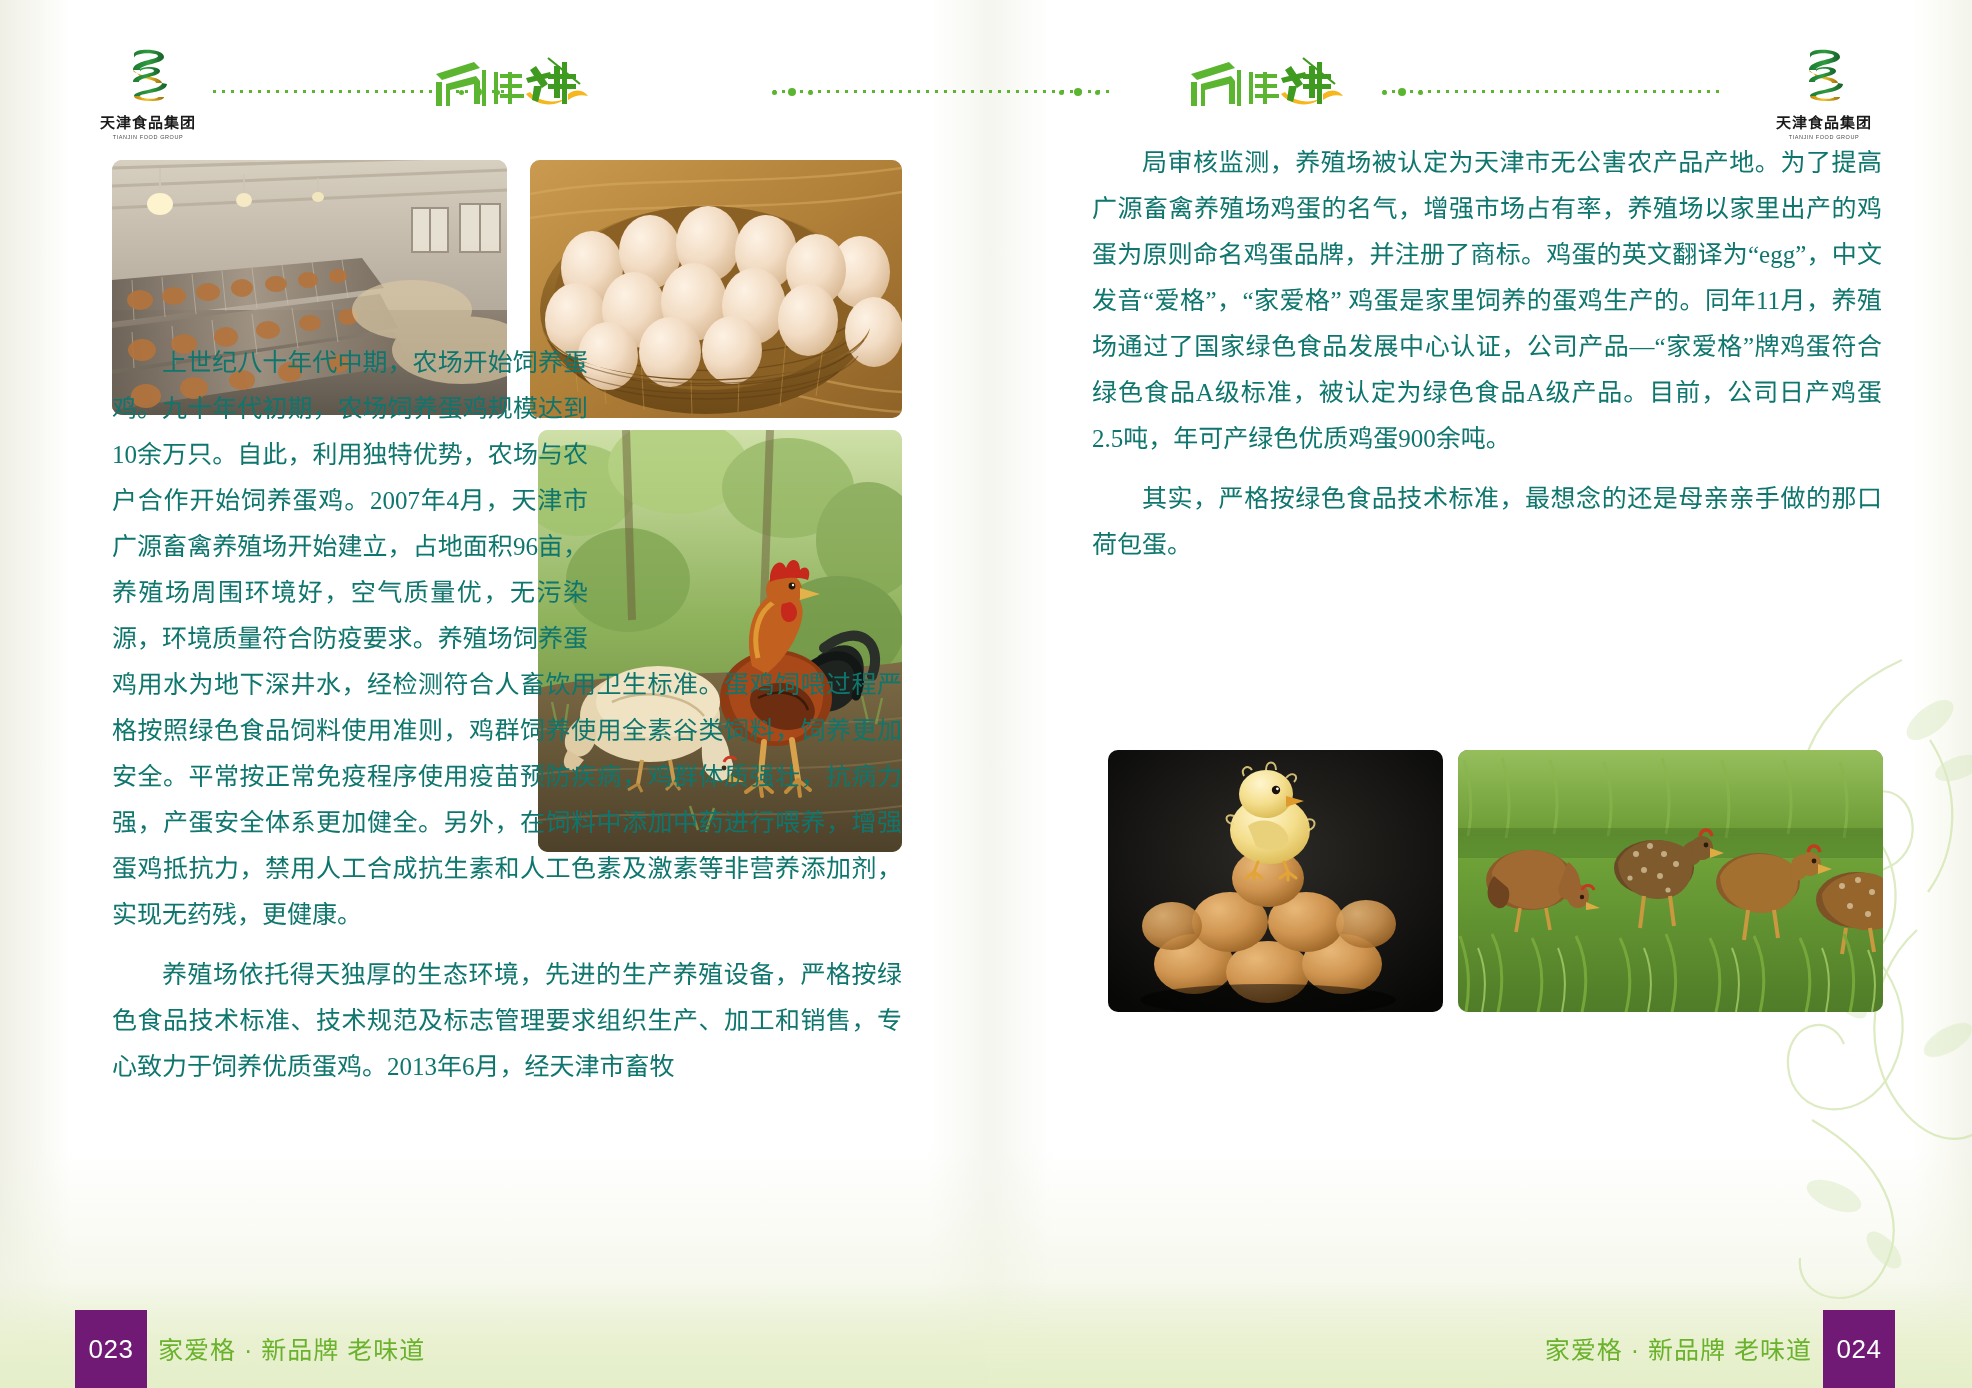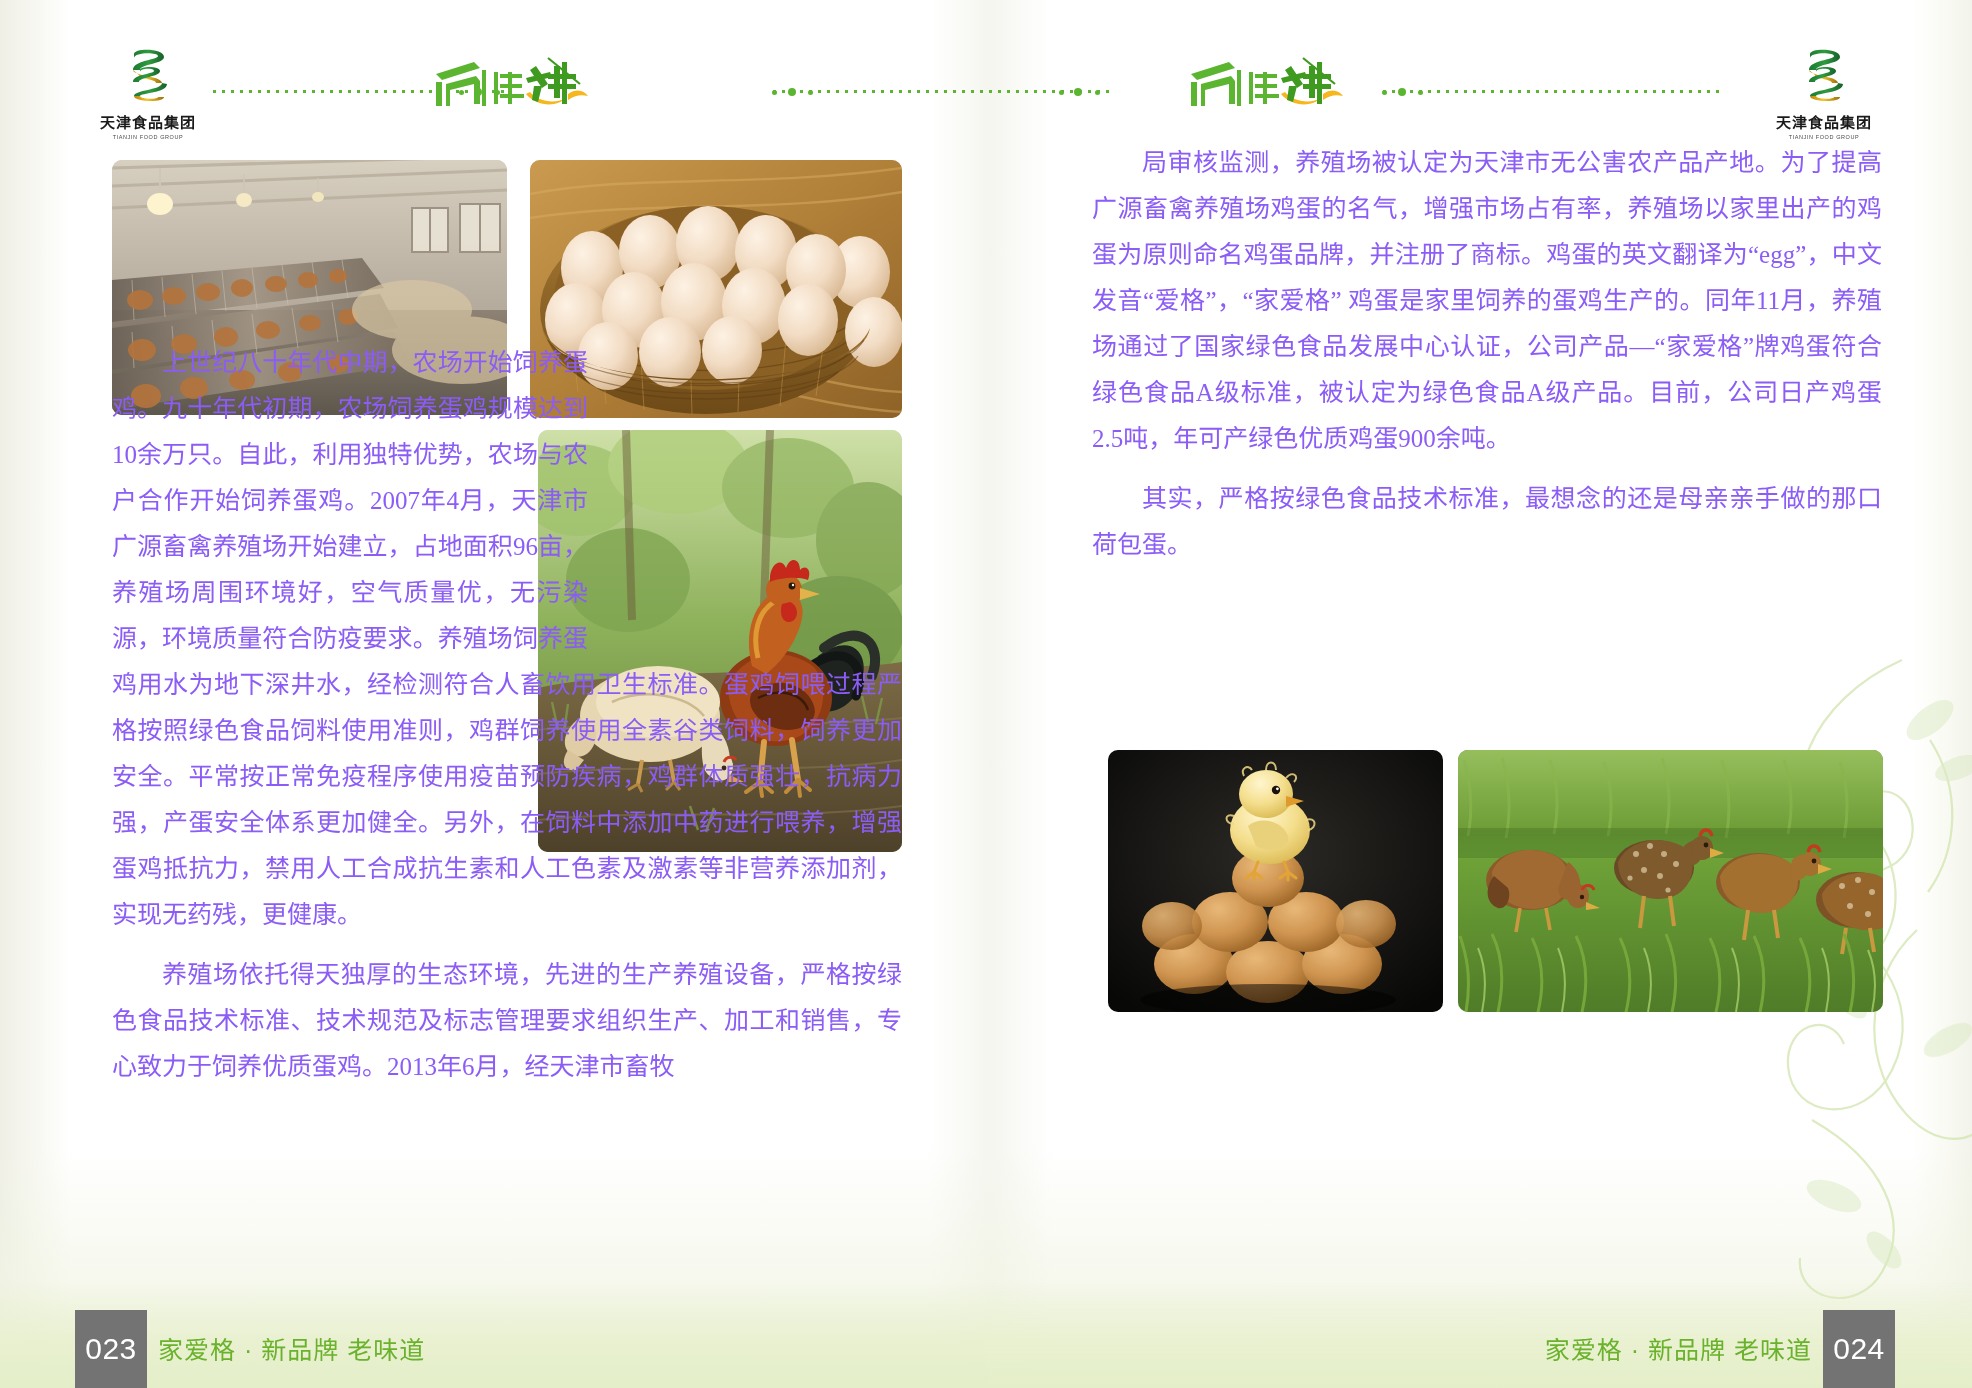--- a/index.html
+++ b/index.html
@@ -88,21 +88,21 @@
 
   
   .col { position: absolute; top: 140px; }
   .col-left  { left: 112px;  width: 790px; }
   .col-right { left: 1092px; width: 790px; }
 
   p.body {
     font-family: "Liberation Serif", "DejaVu Serif", serif;
     font-size: 25px;
     line-height: 46px;
-    color: #8b5cf6;
+    color: #0f766e;
     text-align: justify;
     text-justify: inter-ideograph;
     text-indent: 2em;
     margin-bottom: 14px;
   }
 
   
   .wrap-photo {
     float: right;
     width: 296px;
@@ -136,23 +136,23 @@
   .footer-left  { left: 0;  width: 986px; }
   .footer-right { right: 0; width: 986px; }
 
   .footer-band {
     position: absolute; bottom: 0; width: 100%; height: 108px;
     background: linear-gradient(to bottom, rgba(236,242,214,.0) 0%, rgba(232,240,206,.85) 55%, rgba(228,238,200,1) 100%);
   }
 
   .pagenum {
     position: absolute; bottom: 0; width: 72px; height: 78px;
-    background: #737373; color: #ffffff;
+    background: #701a75; color: #ffffff;
     font-family: "Liberation Sans", sans-serif;
-    font-size: 30px; font-weight: normal;
+    font-size: 26px; font-weight: normal;
     display: flex; align-items: center; justify-content: center;
     letter-spacing: .5px;
   }
   .pagenum.left  { left: 75px; }
   .pagenum.right { right: 77px; }
 
   .footer-text {
     position: absolute; bottom: 22px;
     font-family: "Liberation Sans", "DejaVu Sans", sans-serif;
     font-size: 25px; color: #6ab22c; white-space: nowrap;

